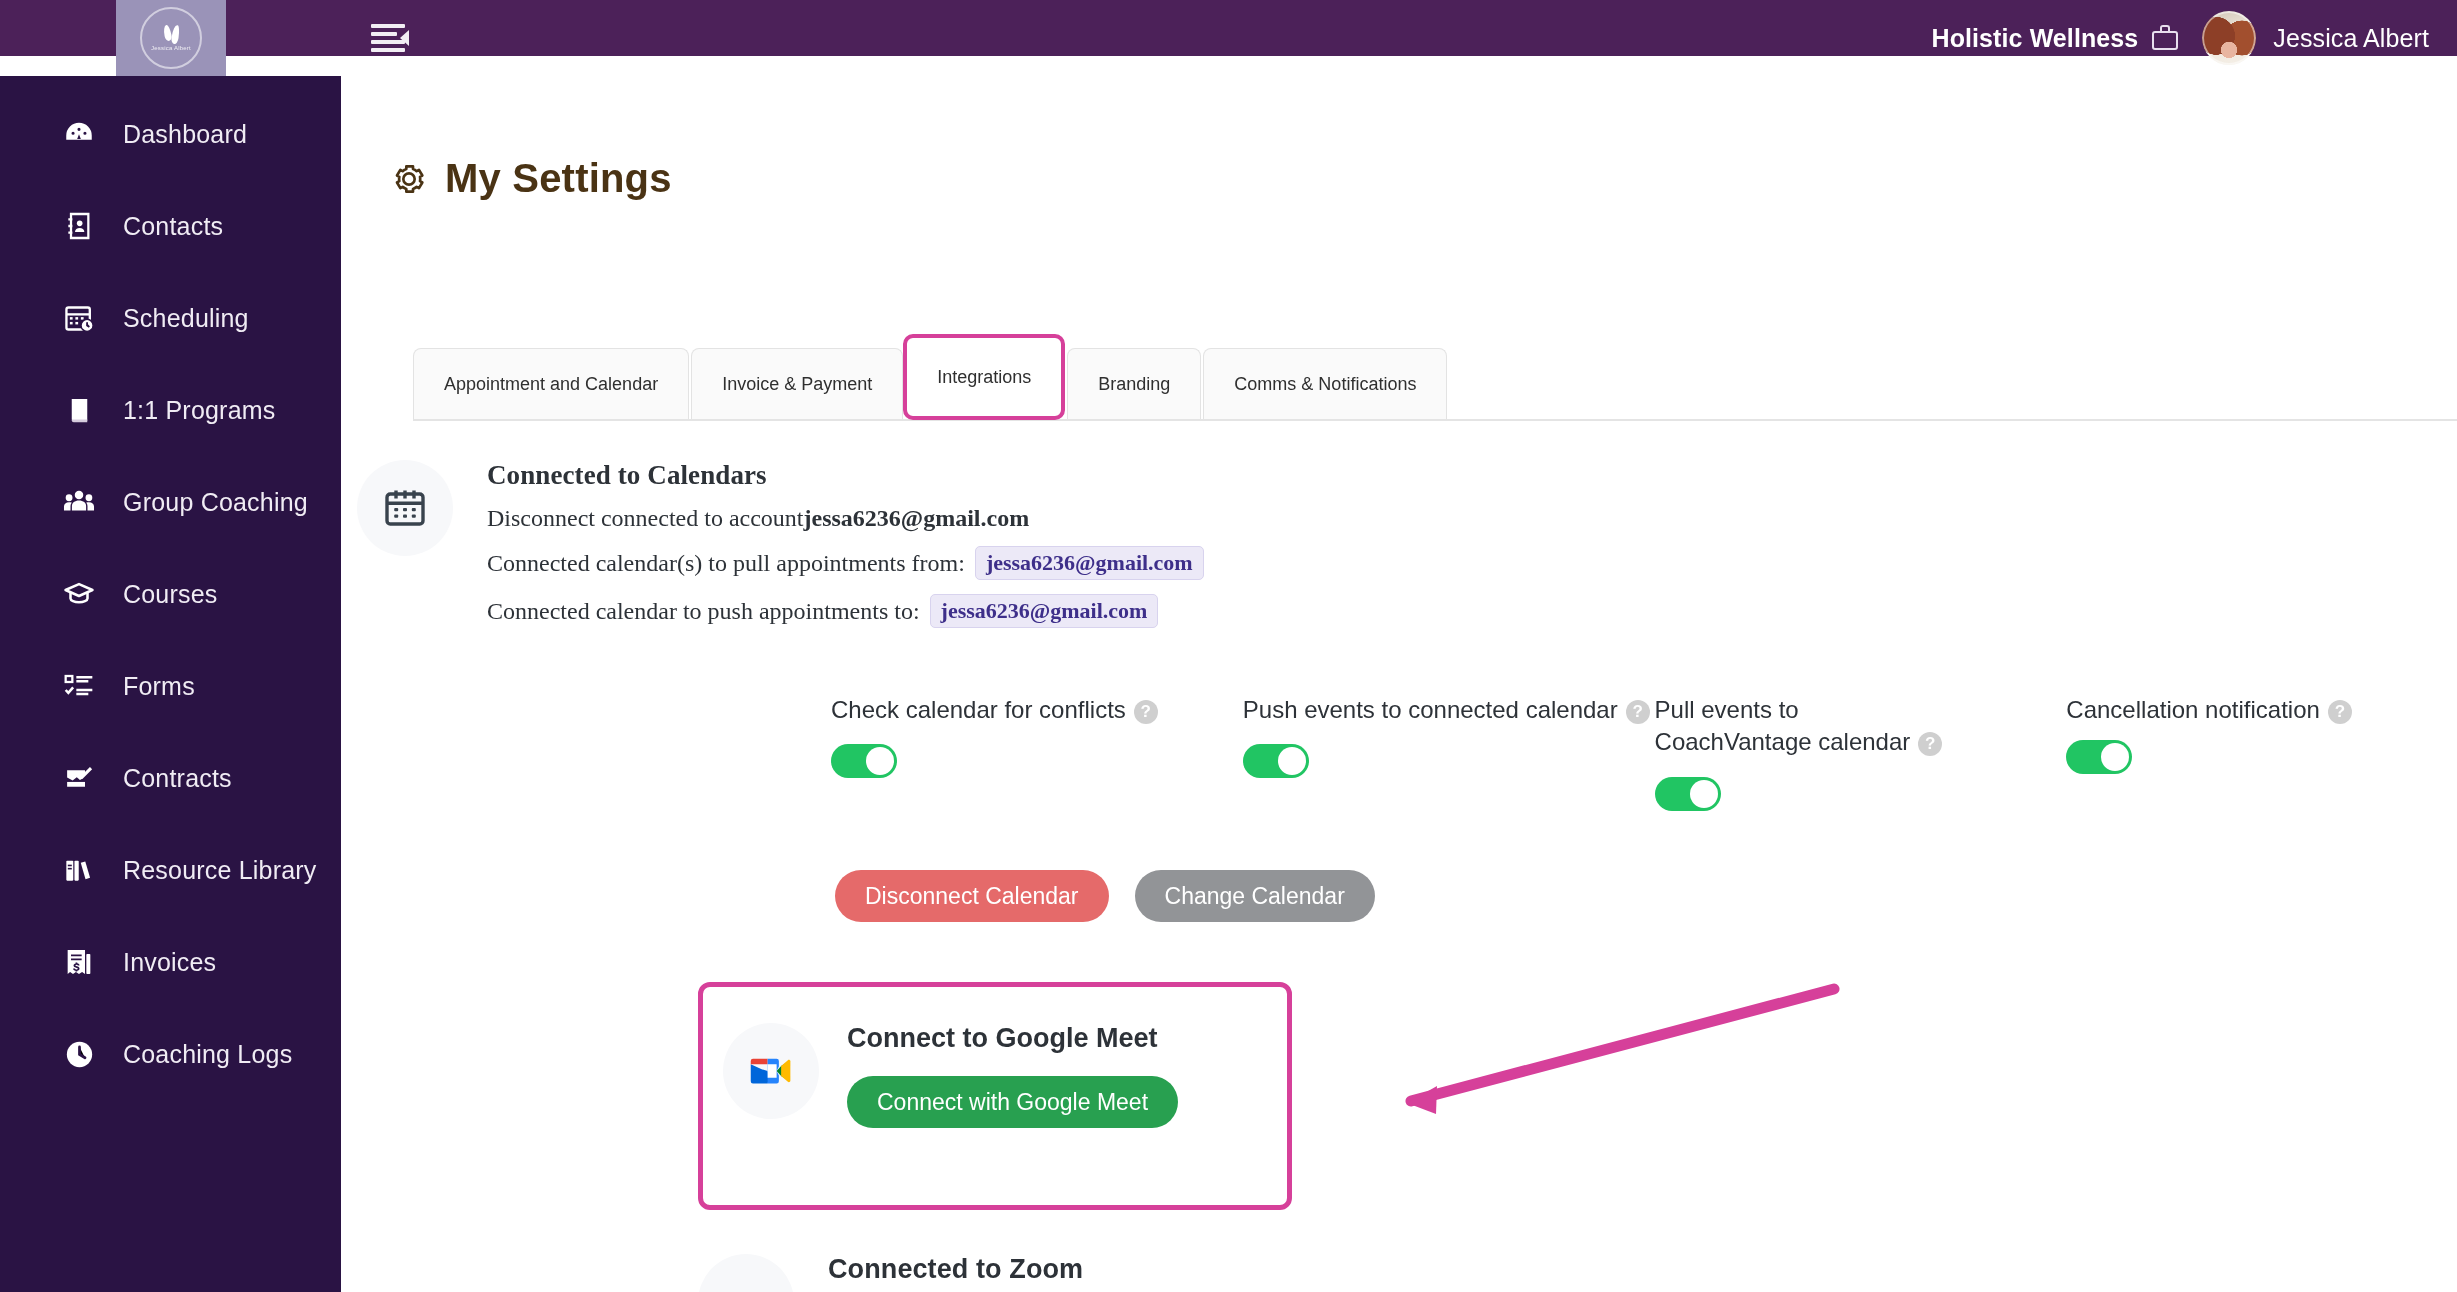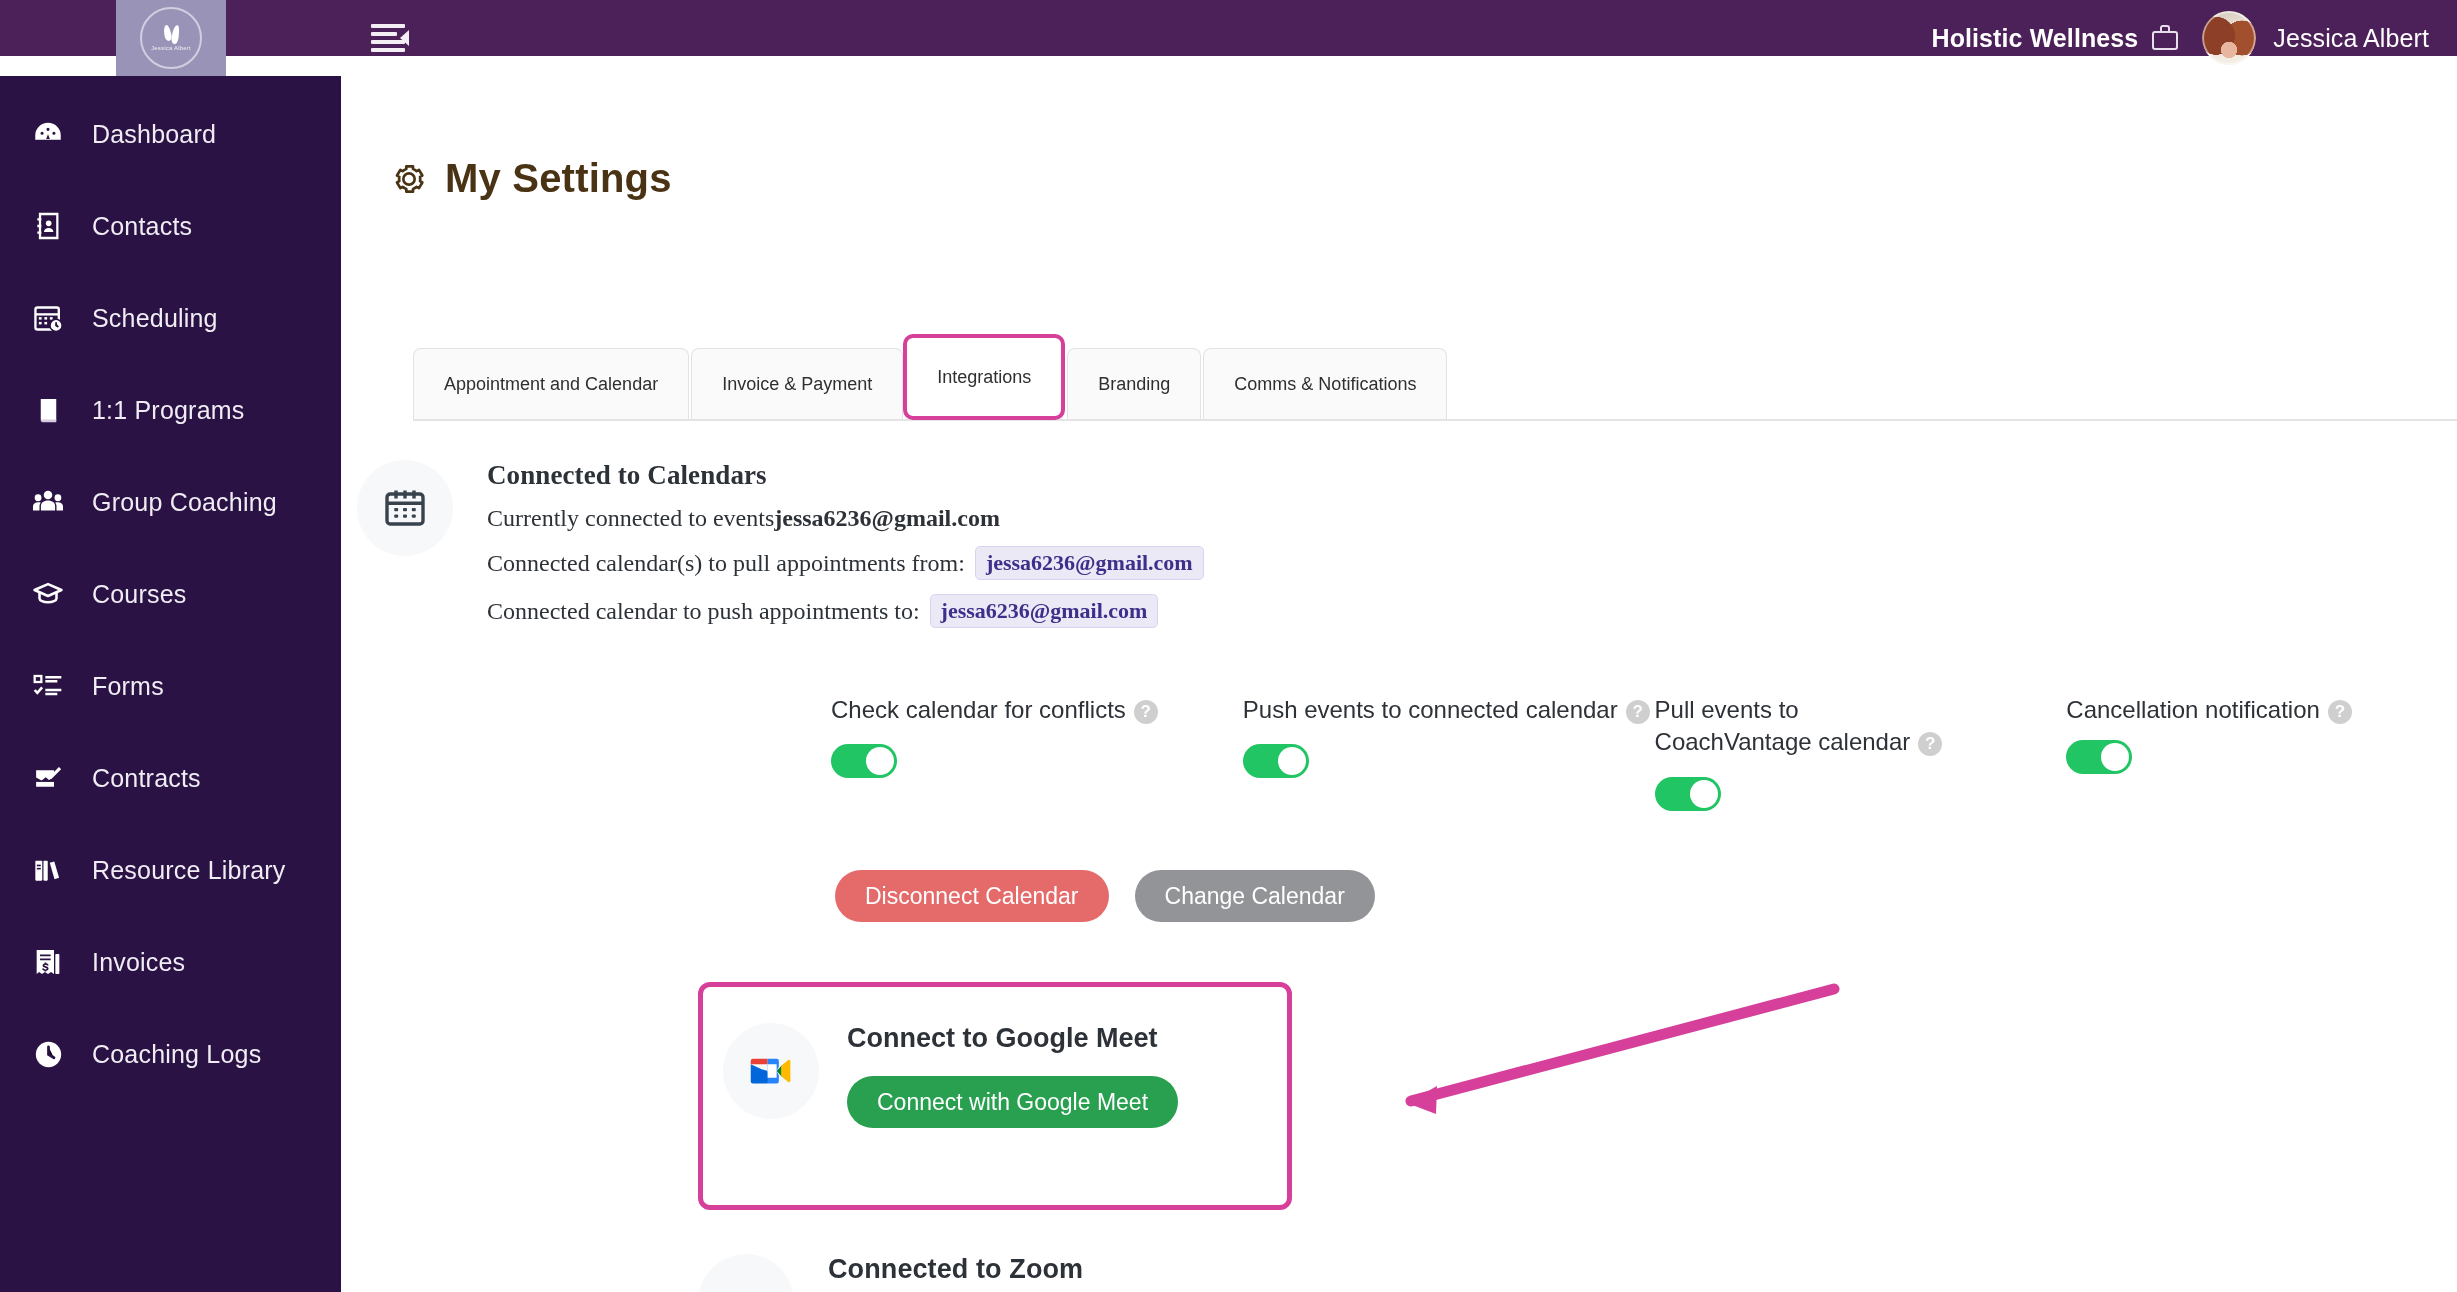--- a/index.html
+++ b/index.html
@@ -99,20 +99,21 @@
     box-shadow: inset 0 0 0 2px rgba(255,255,255,.5);
   }
   .user-name { color: #ffffff; font-size: 25px; letter-spacing: .1px; }
 
   
   .sidebar {
     position: absolute; left: 0; top: 76px;
     width: 341px; height: 1216px;
     background: #2a1344;
     padding-top: 12px;
+    padding-left: 31px;
   }
   .nav-item {
     display: flex; align-items: center;
     height: 92px; padding-left: 30px;
     cursor: pointer; gap: 26px;
   }
   .nav-ico {
     width: 36px; height: 36px; flex: none;
     display: flex; align-items: center; justify-content: center;
   }
@@ -484,21 +485,21 @@
                 <rect x="15.4" y="12" width="2" height="1.6" rx=".5"></rect>
                 <rect x="6.6" y="15.3" width="2" height="1.6" rx=".5"></rect>
                 <rect x="11" y="15.3" width="2" height="1.6" rx=".5"></rect>
                 <rect x="15.4" y="15.3" width="2" height="1.6" rx=".5"></rect>
               </g>
             </svg>
         </div>
         <div class="sec-body" style="margin-left:34px;">
           <div class="sec-heading">Connected to Calendars</div>
           <div class="sec-line">
-            <span>Currently connected to events </span>
+            <span>Disconnect connected to account </span>
             <b>jessa6236@gmail.com</b>
           </div>
           <div class="sec-line">
             <span>Connected calendar(s) to pull appointments from:</span>
             <span class="chip">jessa6236@gmail.com</span>
           </div>
           <div class="sec-line">
             <span>Connected calendar to push appointments to:</span>
             <span class="chip">jessa6236@gmail.com</span>
           </div>

